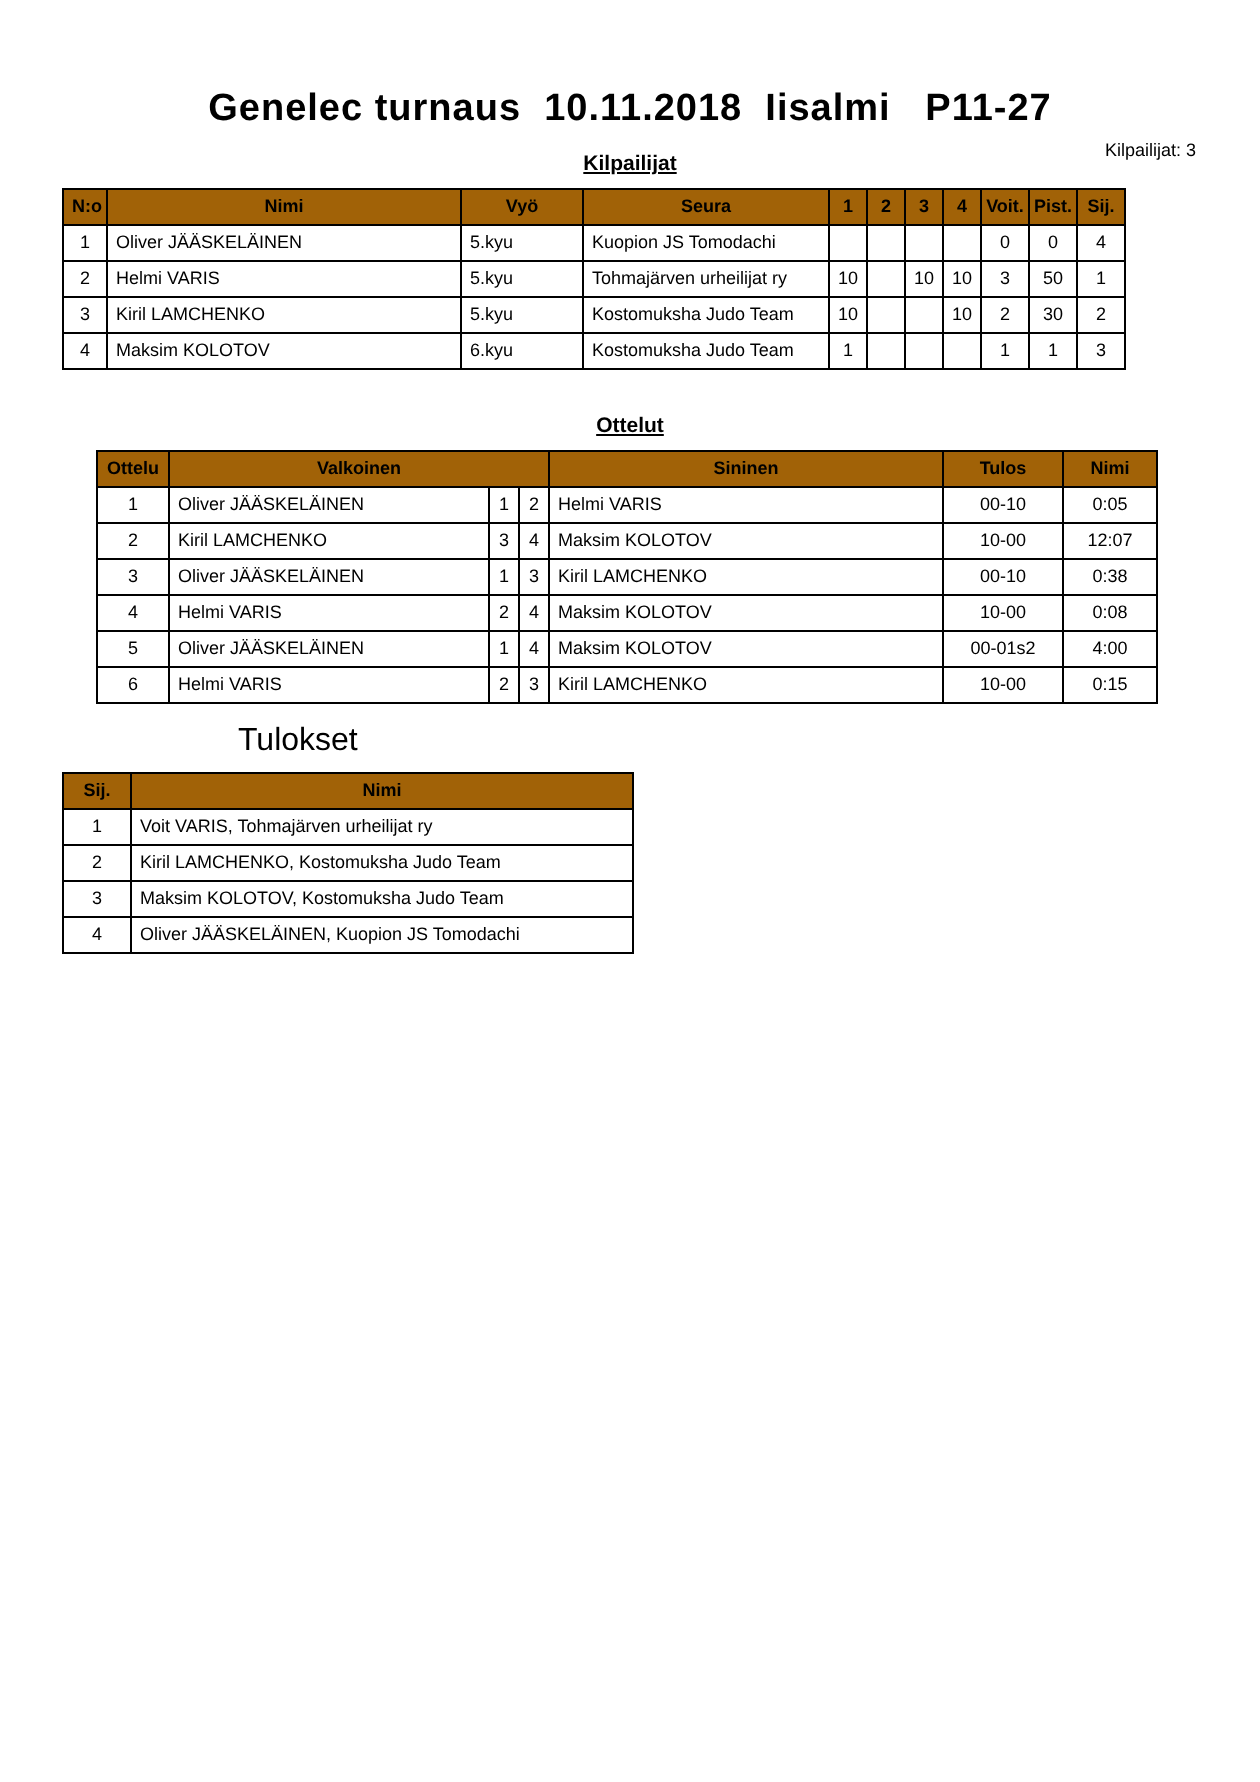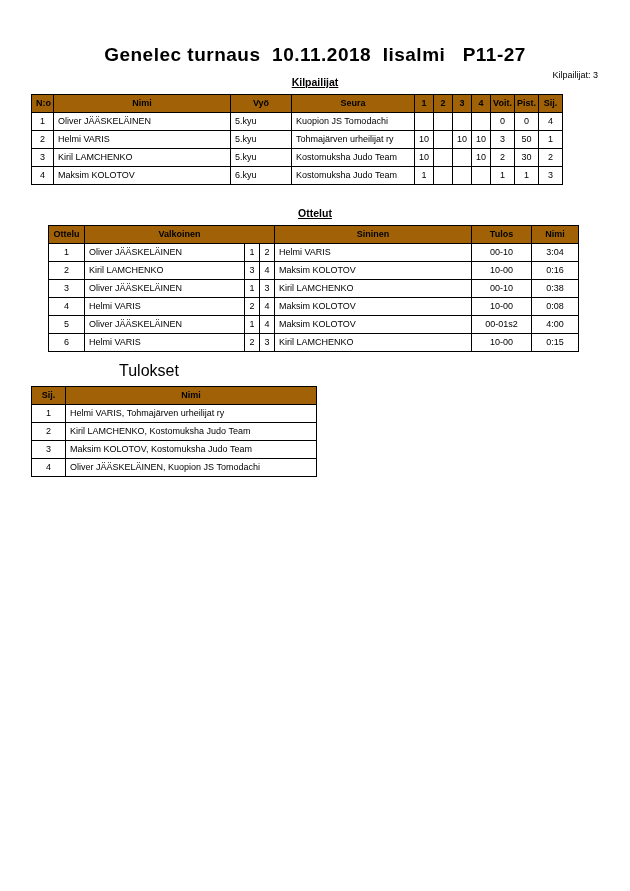--- a/index.html
+++ b/index.html
@@ -220,30 +220,30 @@
       </tr>
     </thead>
     <tbody>
       <tr>
         <td class="c">1</td>
         <td class="l">Oliver JÄÄSKELÄINEN</td>
         <td class="c">1</td>
         <td class="c">2</td>
         <td class="l">Helmi VARIS</td>
         <td class="c">00-10</td>
-        <td class="c">3:04</td>
+        <td class="c">0:05</td>
       </tr>
       <tr>
         <td class="c">2</td>
         <td class="l">Kiril LAMCHENKO</td>
         <td class="c">3</td>
         <td class="c">4</td>
         <td class="l">Maksim KOLOTOV</td>
         <td class="c">10-00</td>
-        <td class="c">0:16</td>
+        <td class="c">12:07</td>
       </tr>
       <tr>
         <td class="c">3</td>
         <td class="l">Oliver JÄÄSKELÄINEN</td>
         <td class="c">1</td>
         <td class="c">3</td>
         <td class="l">Kiril LAMCHENKO</td>
         <td class="c">00-10</td>
         <td class="c">0:38</td>
       </tr>
@@ -288,21 +288,21 @@
     </colgroup>
     <thead>
       <tr>
         <th class="c">Sij.</th>
         <th class="c">Nimi</th>
       </tr>
     </thead>
     <tbody>
       <tr>
         <td class="c">1</td>
-        <td class="l">Helmi VARIS, Tohmajärven urheilijat ry</td>
+        <td class="l">Voit VARIS, Tohmajärven urheilijat ry</td>
       </tr>
       <tr>
         <td class="c">2</td>
         <td class="l">Kiril LAMCHENKO, Kostomuksha Judo Team</td>
       </tr>
       <tr>
         <td class="c">3</td>
         <td class="l">Maksim KOLOTOV, Kostomuksha Judo Team</td>
       </tr>
       <tr>

